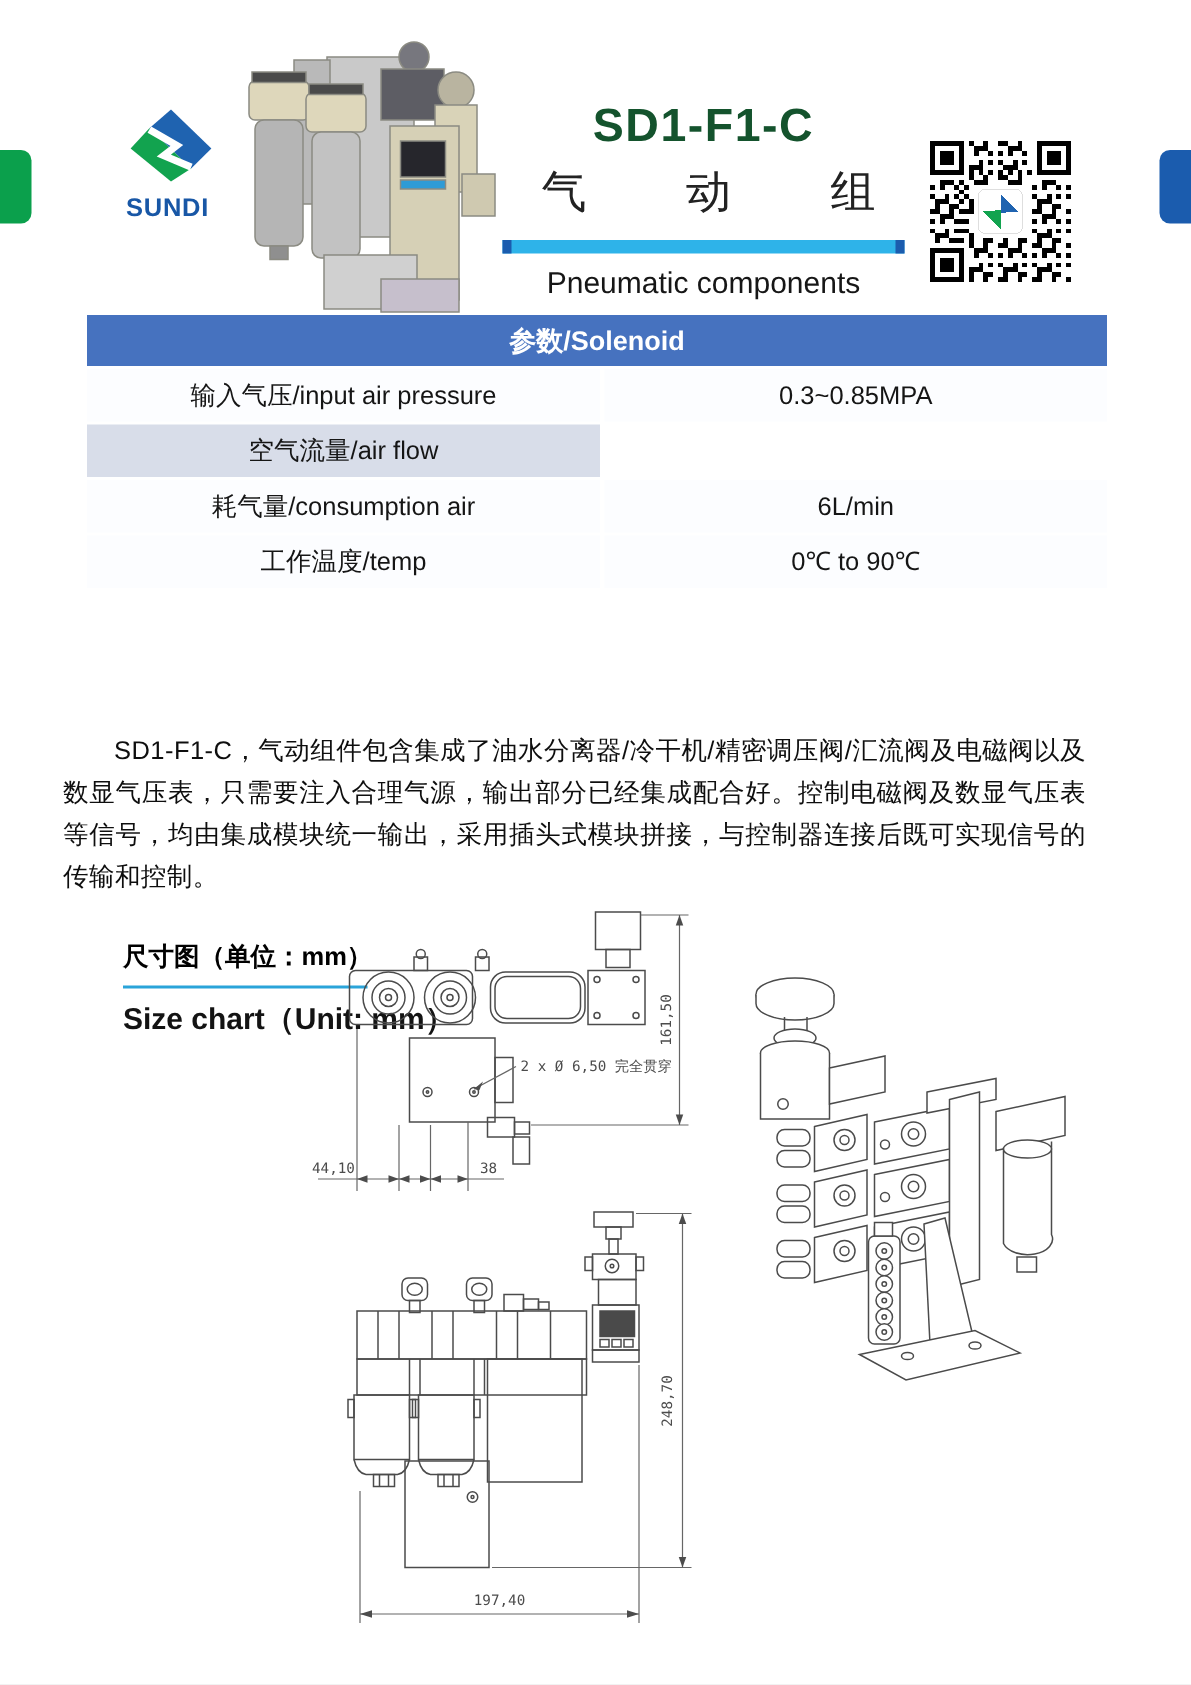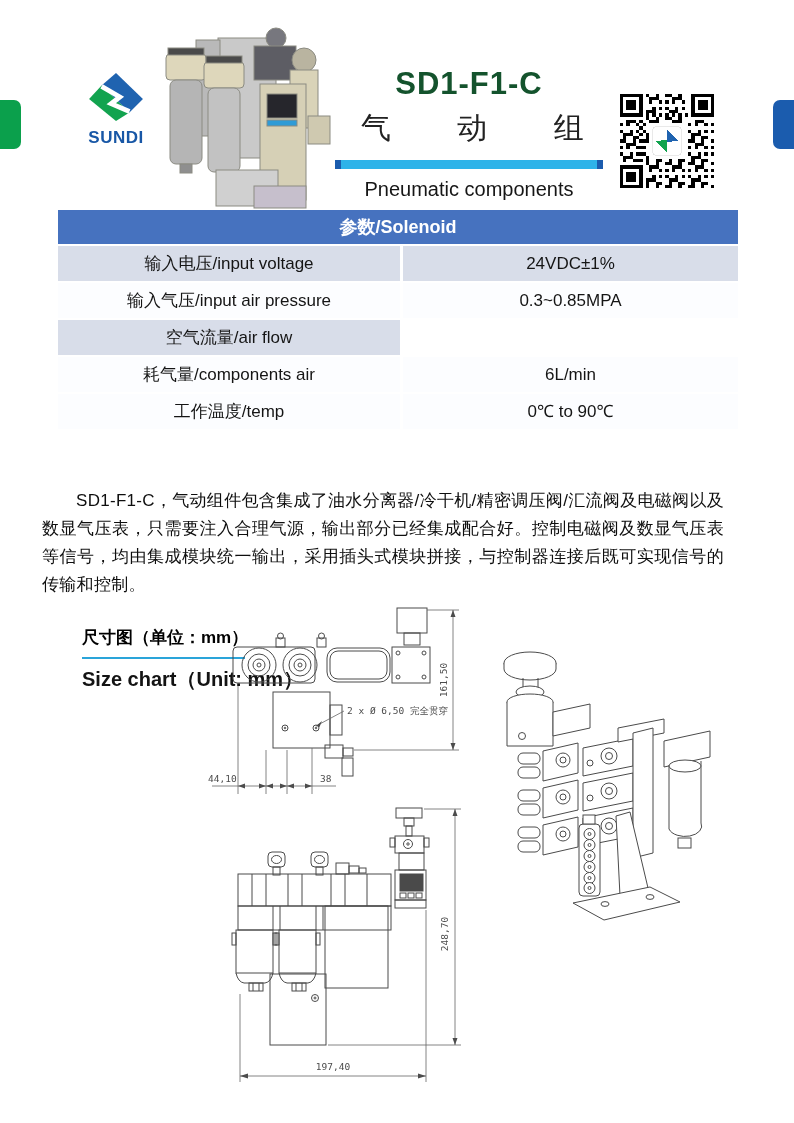--- a/index.html
+++ b/index.html
@@ -4,21 +4,21 @@
 <style>
   html,body{margin:0;padding:0;background:#f2f2f2;}
   .page{
     position:relative;width:794px;height:1123px;background:#fff;margin:0 auto;
     outline:1px solid #e2e2e2;overflow:hidden;
     font-family:"Liberation Sans",sans-serif;color:#111;
   }
   
   .tab-green{position:absolute;left:0;top:100px;width:21px;height:49px;border-radius:0 7px 7px 0;}
   .tab-blue{position:absolute;right:0;top:100px;width:21px;height:49px;border-radius:7px 0 0 7px;}
-  .logo{position:absolute;left:84px;top:72px;width:64px;text-align:center;}
+  .logo{position:absolute;left:84px;top:72px;width:64px;text-align:left;}
   .logo .brand{margin-top:2px;font-size:17px;font-weight:bold;color:#1857a6;letter-spacing:.5px;}
   .product-visual{position:absolute;left:158px;top:20px;}
   .title-block{position:absolute;left:335px;top:66px;width:268px;text-align:center;}
   .model{font-size:31px;font-weight:bold;color:#14532d;letter-spacing:1px;}
   .cn-title{font-size:30px;color:#222;letter-spacing:29px;padding-left:26px;margin-top:6px;white-space:nowrap;}
   .accent-bar{position:relative;height:9px;background:#2eb3e9;margin:11px 0 9px;}
   .accent-bar::before,.accent-bar::after{content:"";position:absolute;top:0;width:6px;height:9px;background:#1b5cae;}
   .accent-bar::before{left:0;}
   .accent-bar::after{right:0;}
   .en-title{font-size:20px;color:#161616;}
@@ -313,33 +313,29 @@
     <g>
       <rect x="10" y="10" width="9" height="9" rx="1.2" fill="#fff" stroke="#ddd" stroke-width="0.2"></rect>
       <polygon points="14.5,11 18,14.5 14.5,14.8" fill="#1f63b0"></polygon>
       <polygon points="14.5,18 11,14.5 14.5,14.2" fill="#12a34f"></polygon>
     </g>
   </svg>
 
   <div class="param-table">
     <div class="t-header">参数/Solenoid</div>
 
-    <div class="t-row odd">
-      <div class="c-label">输入电压/input voltage</div>
-      <div class="c-value">24VDC±1%</div>
-    </div>
     <div class="t-row even">
       <div class="c-label">输入气压/input air pressure</div>
       <div class="c-value">0.3~0.85MPA</div>
     </div>
     <div class="t-row odd">
       <div class="c-label">空气流量/air flow</div>
     </div>
     <div class="t-row even">
-      <div class="c-label">耗气量/components air</div>
+      <div class="c-label">耗气量/consumption air</div>
       <div class="c-value">6L/min</div>
     </div>
     <div class="t-row even">
       <div class="c-label">工作温度/temp</div>
       <div class="c-value">0℃ to 90℃</div>
     </div>
   </div>
 
   <div class="desc">SD1-F1-C，气动组件包含集成了油水分离器/冷干机/精密调压阀/汇流阀及电磁阀以及数显气压表，只需要注入合理气源，输出部分已经集成配合好。控制电磁阀及数显气压表等信号，均由集成模块统一输出，采用插头式模块拼接，与控制器连接后既可实现信号的传输和控制。</div>
 

